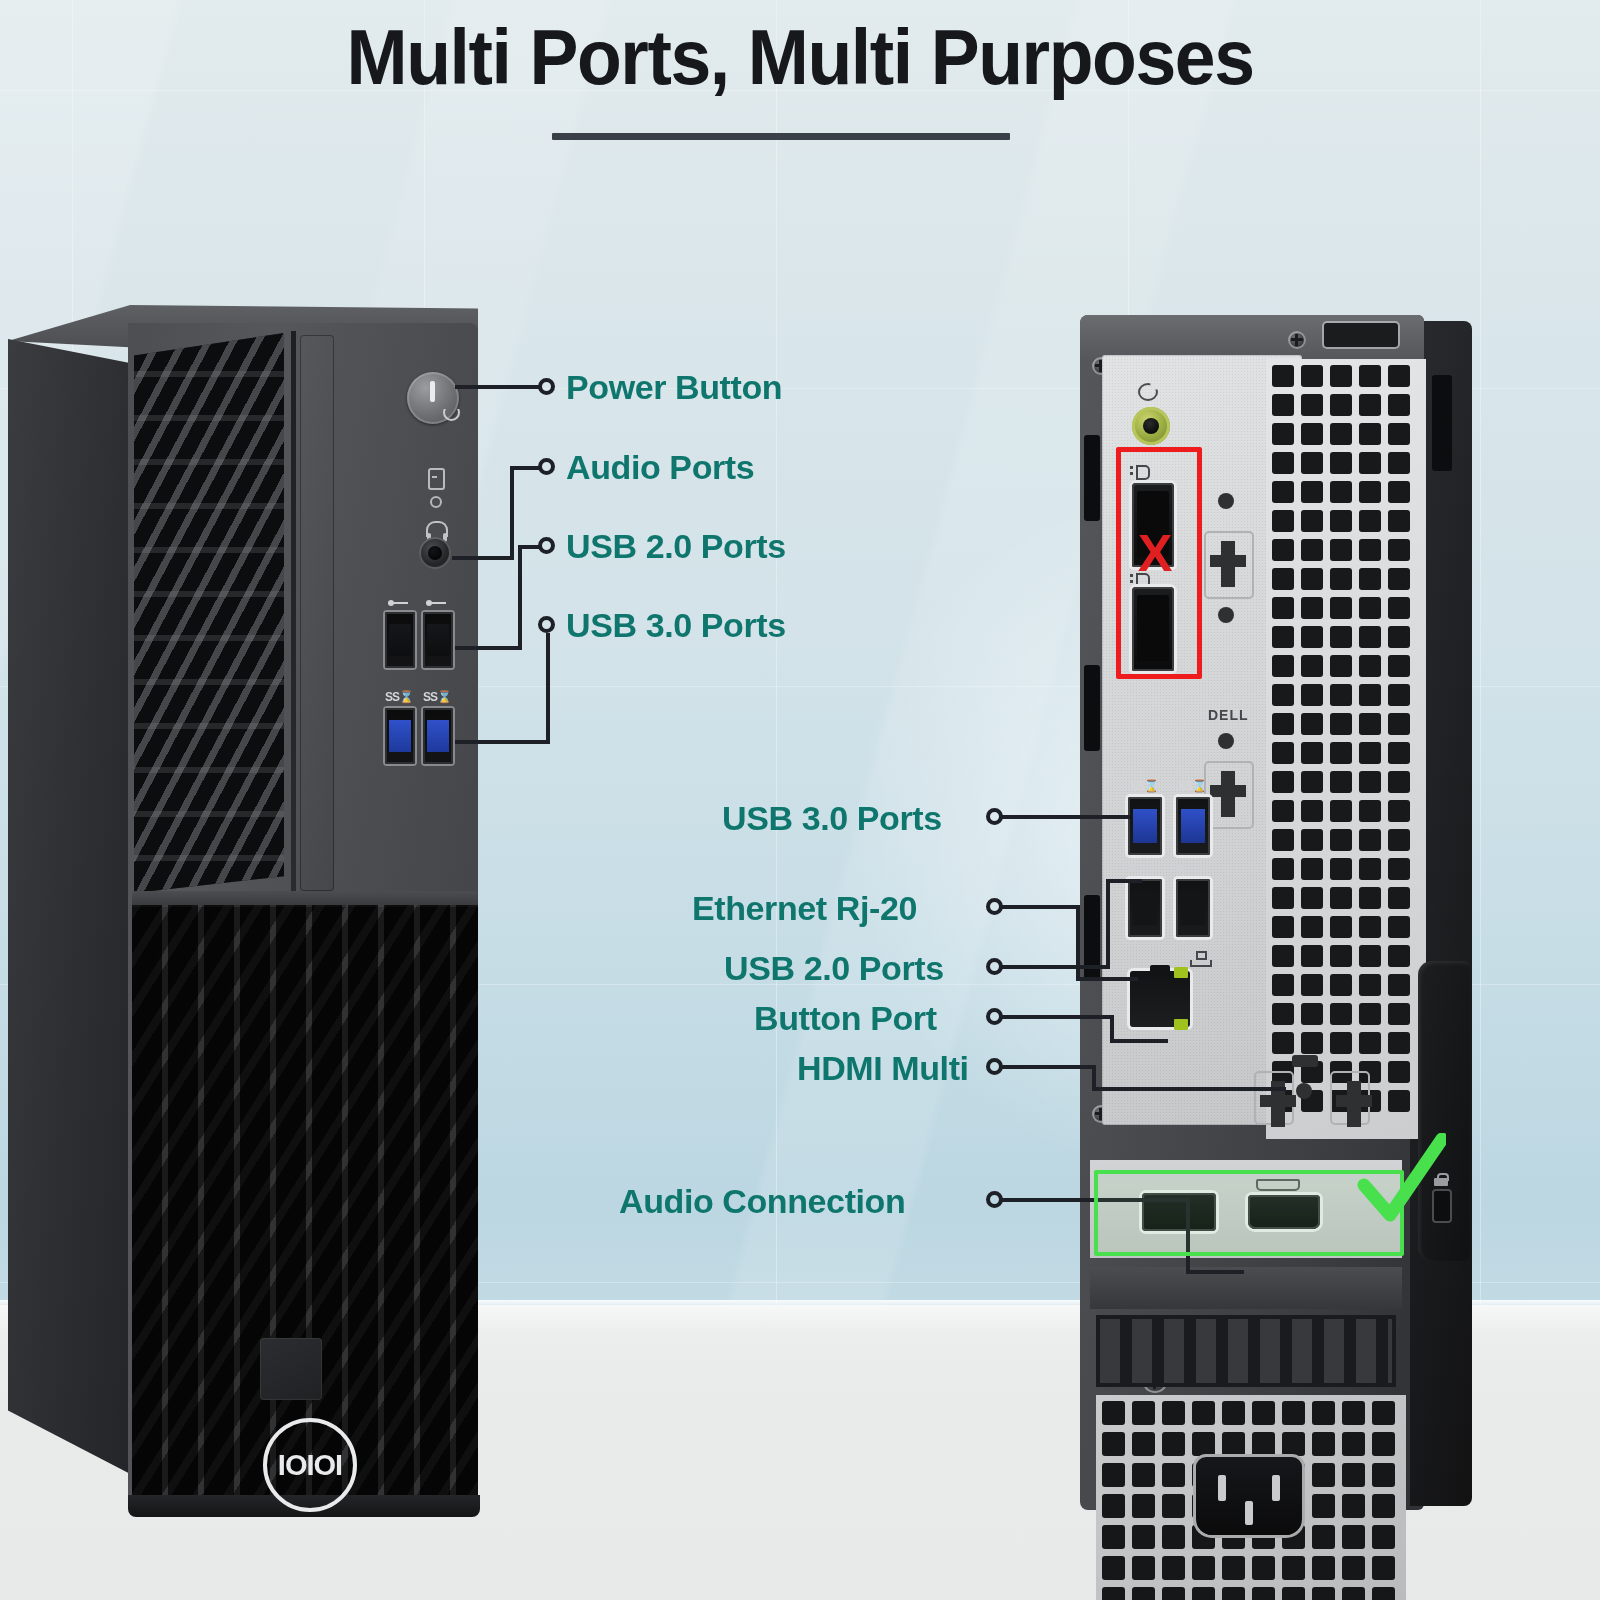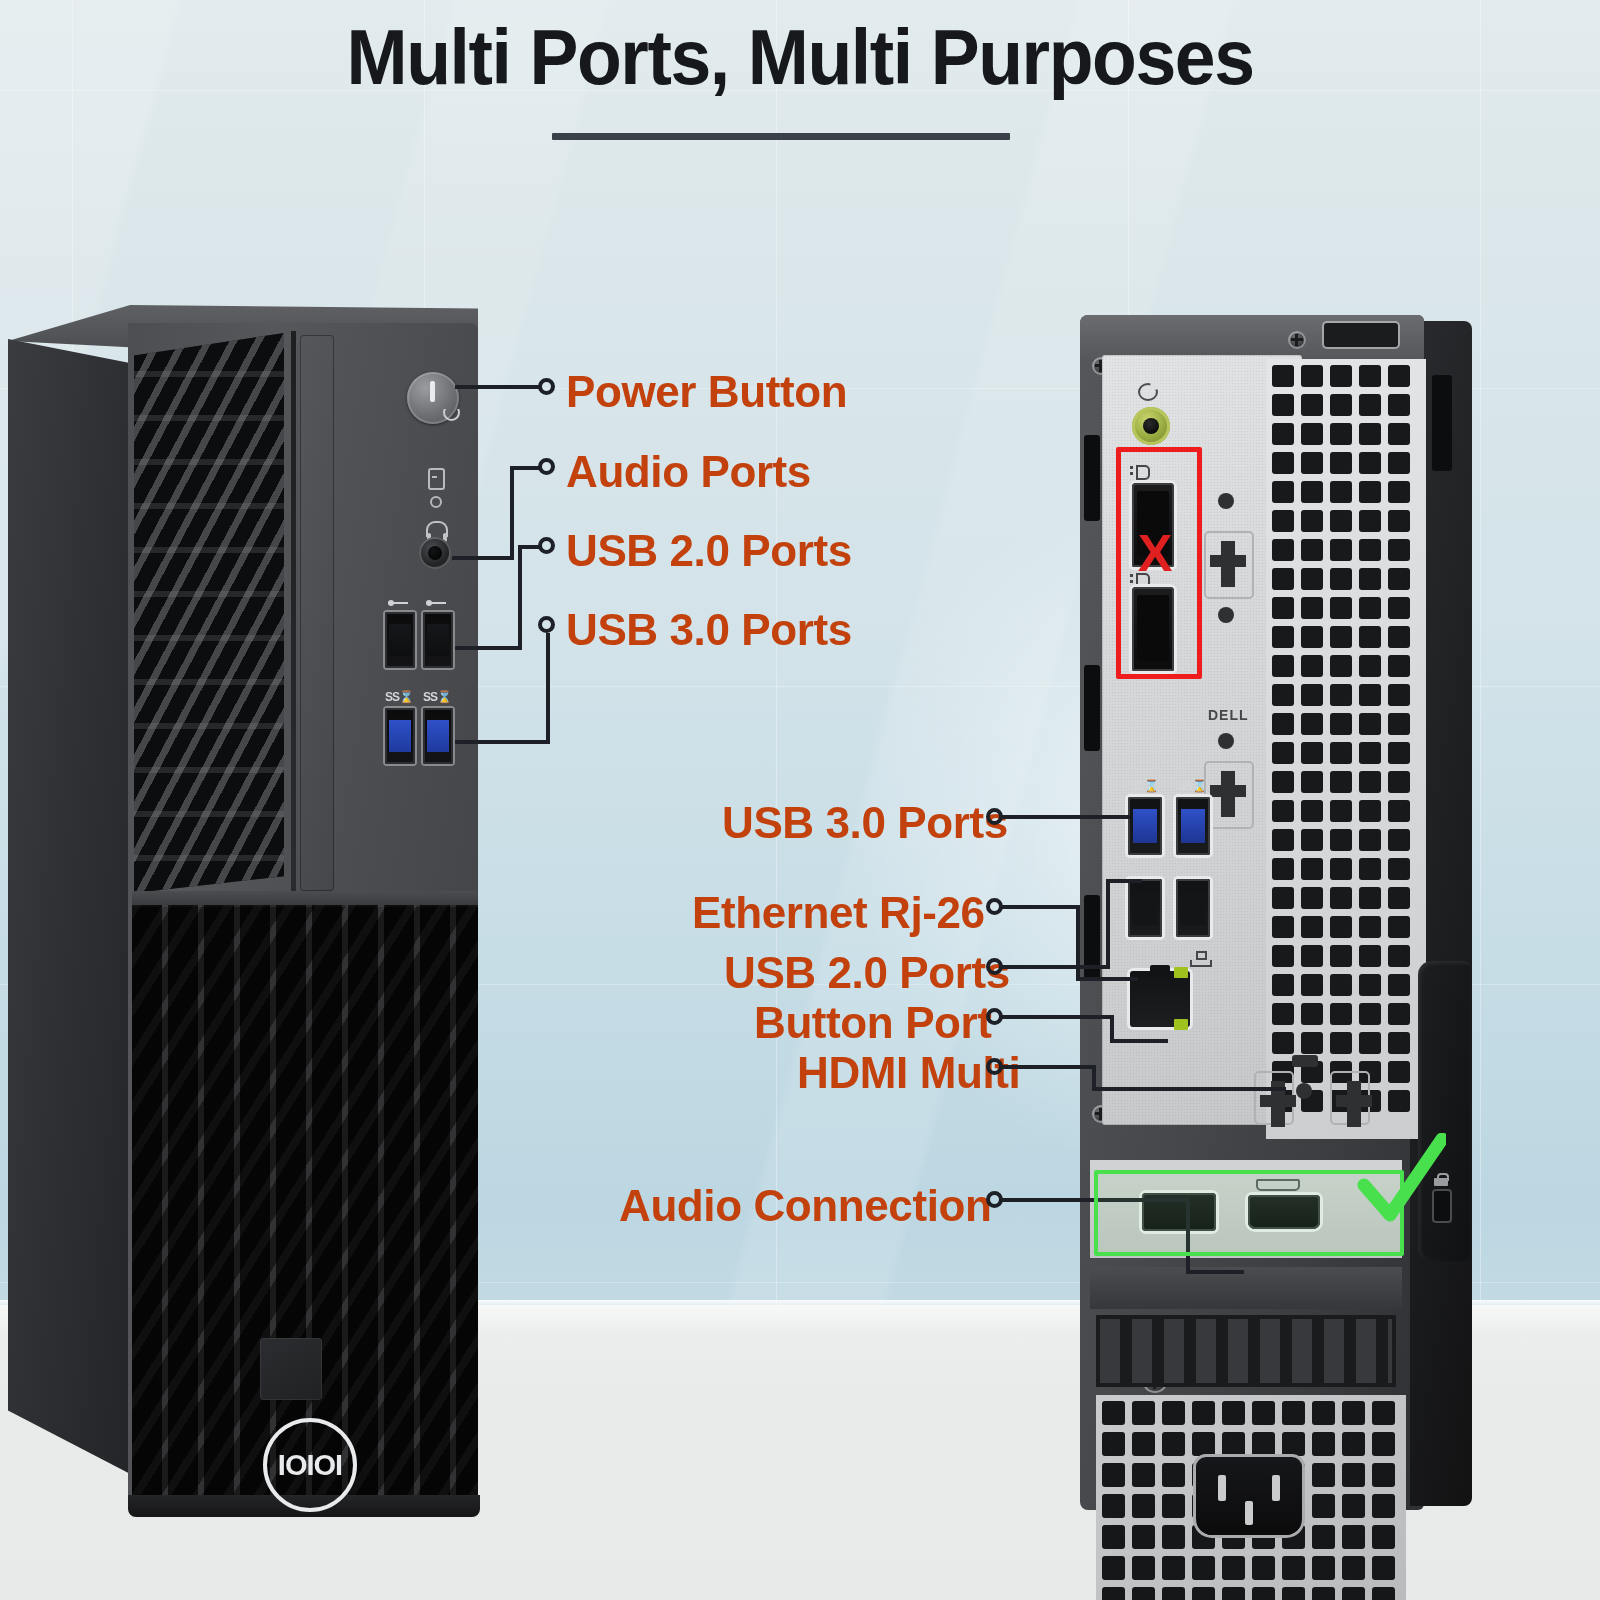--- a/index.html
+++ b/index.html
@@ -464,21 +464,21 @@
     position:absolute;left:354px;top:876px;width:16px;height:30px;
     background:#0d0e0f;border-radius:2px;box-shadow:0 0 0 2px #4a4c4e;
   }
   .r-vslot{
     position:absolute;background:#0c0d0e;border-radius:3px;
   }
 
   
   .callout{position:absolute;white-space:nowrap;}
   .lbl{
-    position:absolute;font-size:44px;font-weight:bold;color:#c2410c;
+    position:absolute;font-size:34px;font-weight:bold;color:#0f766e;
     letter-spacing:-.4px;line-height:1;
     font-family:"Liberation Sans",sans-serif;
   }
   .mark{
     position:absolute;width:17px;height:17px;border-radius:50%;
     border:4px solid #1d2026;background:transparent;box-sizing:border-box;
   }
   .ln{position:absolute;background:#1d2026;}
   .ln-h{height:4px;}
   .ln-v{width:4px;}
@@ -869,21 +869,21 @@
   <div class="lbl" style="left:566px;top:608px;">USB 3.0 Ports</div>
 </div>
 
 <div class="callout">
   <div class="lbl" style="left:722px;top:801px;text-align:right;">USB 3.0 Ports</div>
   <div class="mark" style="left:986px;top:808px;"></div>
   <div class="ln ln-h" style="left:1002px;top:815px;width:128px;"></div>
 </div>
 
 <div class="callout">
-  <div class="lbl" style="left:692px;top:891px;">Ethernet Rj-26</div>
+  <div class="lbl" style="left:692px;top:891px;">Ethernet Rj-20</div>
   <div class="mark" style="left:986px;top:898px;"></div>
   <div class="ln ln-h" style="left:1002px;top:905px;width:78px;"></div>
   <div class="ln ln-v" style="left:1076px;top:905px;height:76px;"></div>
   <div class="ln ln-h" style="left:1076px;top:977px;width:62px;"></div>
 </div>
 
 <div class="callout">
   <div class="lbl" style="left:724px;top:951px;">USB 2.0 Ports</div>
   <div class="mark" style="left:986px;top:958px;"></div>
   <div class="ln ln-h" style="left:1002px;top:965px;width:108px;"></div>

